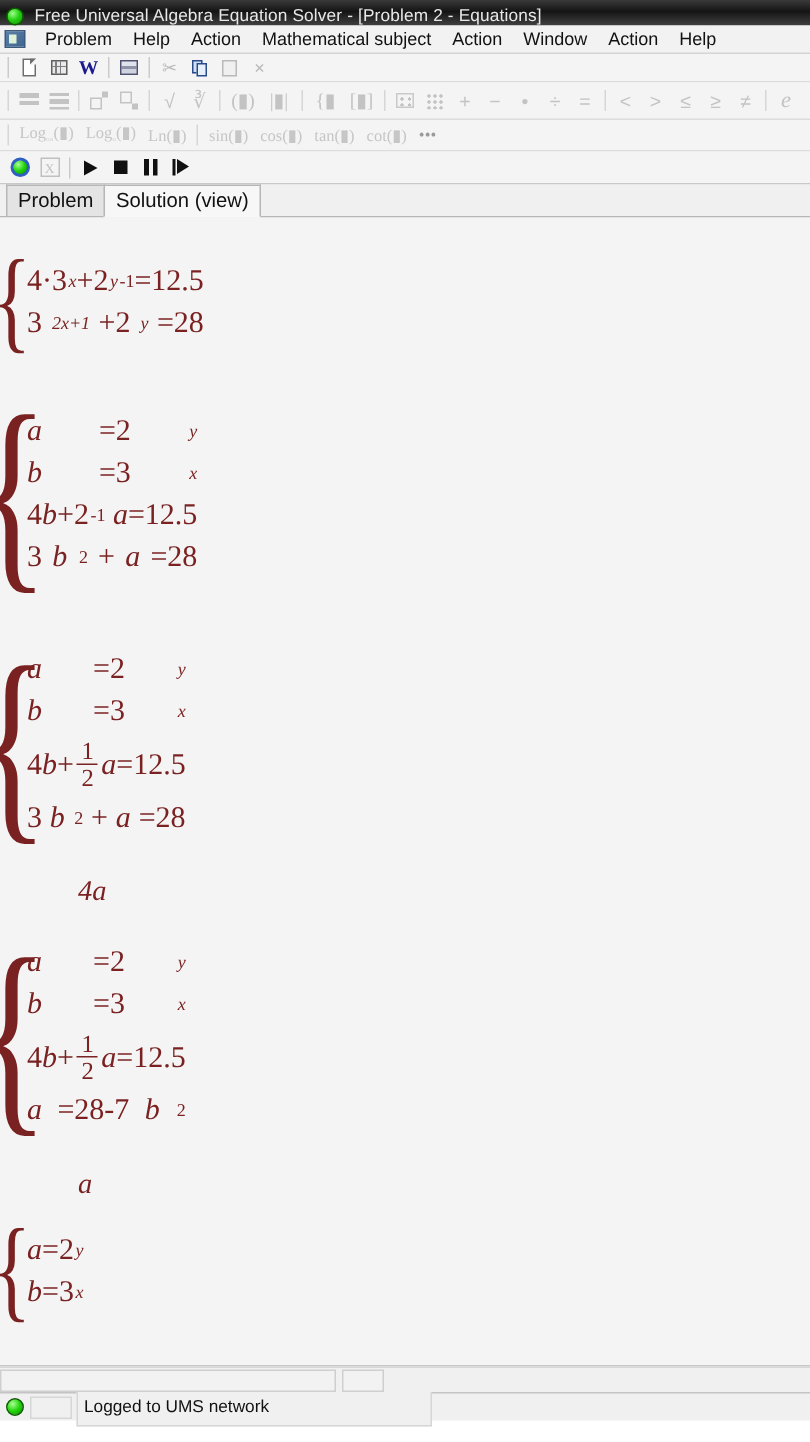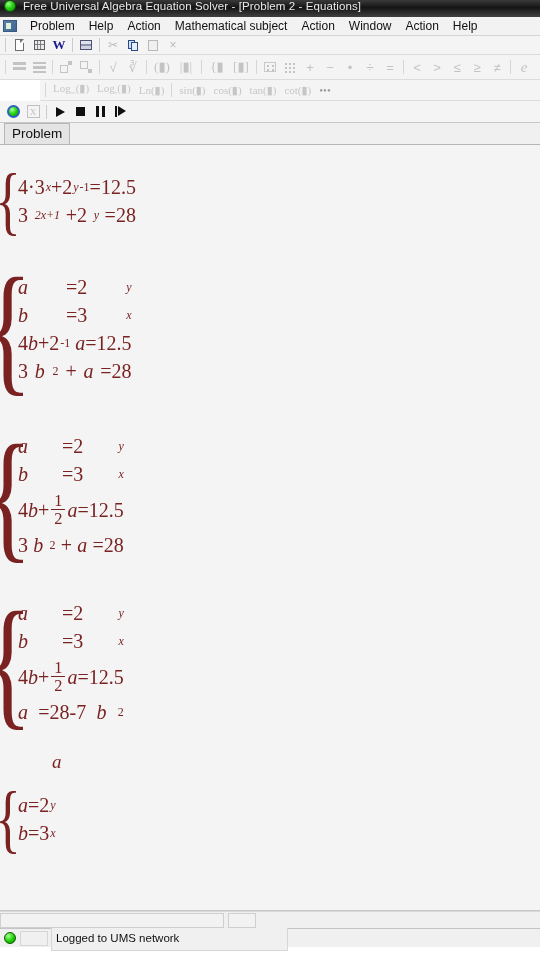--- a/index.html
+++ b/index.html
@@ -15,21 +15,21 @@
     font-size: 12px;
     color: #000;
     -webkit-font-smoothing: antialiased;
   }
 
   
   .titlebar {
     height: 17px;
     background: linear-gradient(to bottom, #3a3a3a 0%, #141414 45%, #1d1d1d 55%, #404040 100%);
     display: flex;
-    align-items: flex-start;
+    align-items: flex-end;
     padding-left: 4px;
     box-sizing: border-box;
   }
   .title-orb {
     width: 12px;
     height: 12px;
     border-radius: 50%;
     background: radial-gradient(circle at 35% 30%, #9dff8a 0%, #28d016 45%, #109000 100%);
     border: 1px solid #0b5c00;
     box-sizing: border-box;
@@ -80,21 +80,21 @@
   
   .toolbar {
     background: #f4f4f4;
     border-bottom: 1px solid #dcdcdc;
     display: flex;
     align-items: center;
     box-sizing: border-box;
   }
   .tb1 { height: 19px; padding-left: 2px; }
   .tb2 { height: 25px; padding-left: 2px; }
-  .tb3 { height: 21px; padding-left: 2px; margin-left: 40px; }
+  .tb3 { height: 21px; padding-left: 2px; }
   .tb4 { height: 22px; padding-left: 3px; border-bottom: 1px solid #c8c8c8; }
 
   .tbtn {
     width: 20px;
     height: 17px;
     display: flex;
     align-items: center;
     justify-content: center;
     font-size: 12px;
     color: #1a1a6e;
@@ -612,20 +612,21 @@
   <div class="tbtn">
       <span class="run-pause"></span>
     </div>
   <div class="tbtn">
       <span class="run-step"></span>
     </div>
 </div>
 
 <div class="tabstrip">
   <div class="tab">Problem</div>
+  <div class="tab active">Solution (view)</div>
 </div>
 
 <div class="content">
   <div class="doc" id="doc">
       <div class="sysblock" style="margin: 2px 0px;">
         <div class="brace" style="font-size: 76px;">{</div>
         <div class="eqcol">
           <div class="eqline math" style="padding: 4px 0px;">
             <span>4·3</span>
             <sup class="mx">x</sup>
@@ -703,20 +704,21 @@
           <div class="eqline math" style="padding: 4px 0px;">
             <span>3</span>
             <span class="mi">b</span>
             <sup class="mn">2</sup>
             <span>+</span>
             <span class="mi">a</span>
             <span>=28</span>
           </div>
         </div>
       </div>
+      <div class="stepvar" style="margin: 6px 0px 2px 52px;">4a</div>
       <div class="sysblock" style="margin: 2px 0px;">
         <div class="brace" style="font-size: 144px;">{</div>
         <div class="eqcol">
           <div class="eqline math" style="padding: 4px 0px;">
             <span class="mi">a</span>
             <span>=2</span>
             <sup class="mx">y</sup>
           </div>
           <div class="eqline math" style="padding: 4px 0px;">
             <span class="mi">b</span>

